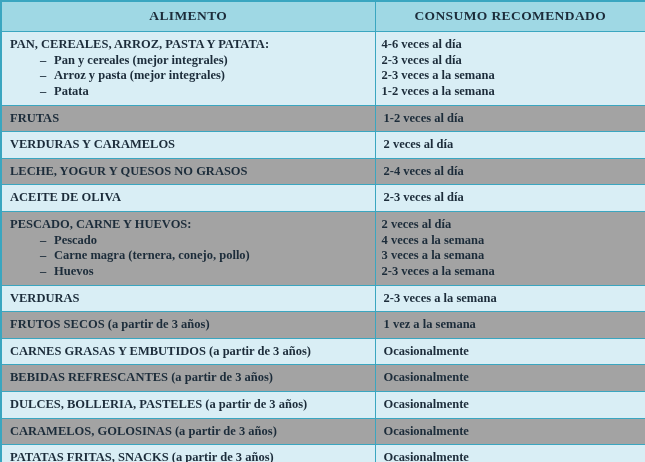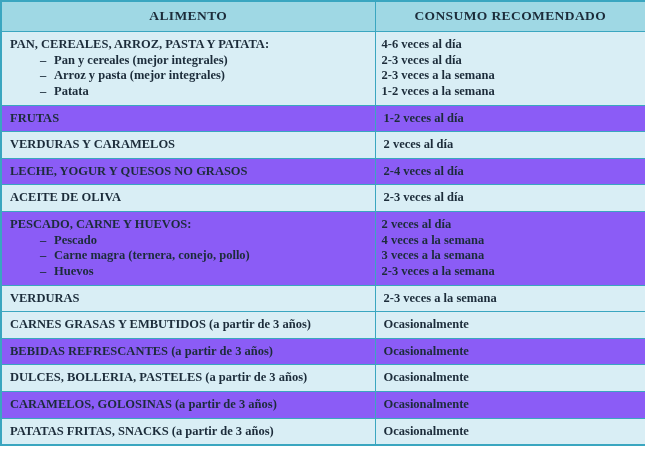--- a/index.html
+++ b/index.html
@@ -41,21 +41,21 @@
     font-variant: small-caps;
   }
 
   tbody td {
     border: 1px solid #3aa6c0;
     vertical-align: top;
     font-size: 12.5px;
     color: #1c2c3a;
   }
   tbody tr.shade td { background: #d9eef5; }
-  tbody tr.plain td { background: #8b5cf6; }
+  tbody tr.plain td { background: #a3a3a3; }
 
   td.food {
     padding: 5px 6px 5px 8px;
     font-weight: bold;
     font-size: 12.5px;
     line-height: 1.25;
   }
   td.food .title {
     display: block;
     font-weight: bold;
@@ -172,20 +172,28 @@
           </td>
         </tr>
         <tr class="shade">
           <td class="food">
             <span class="title">VERDURAS</span>
           </td>
           <td class="consumo single">
             <div>2-3 veces a la semana</div>
           </td>
         </tr>
+        <tr class="plain">
+          <td class="food">
+            <span class="title">FRUTOS SECOS (a partir de 3 años)</span>
+          </td>
+          <td class="consumo single">
+            <div>1 vez a la semana</div>
+          </td>
+        </tr>
         <tr class="shade">
           <td class="food">
             <span class="title">CARNES GRASAS Y EMBUTIDOS (a partir de 3 años)</span>
           </td>
           <td class="consumo single">
             <div>Ocasionalmente</div>
           </td>
         </tr>
         <tr class="plain">
           <td class="food">

